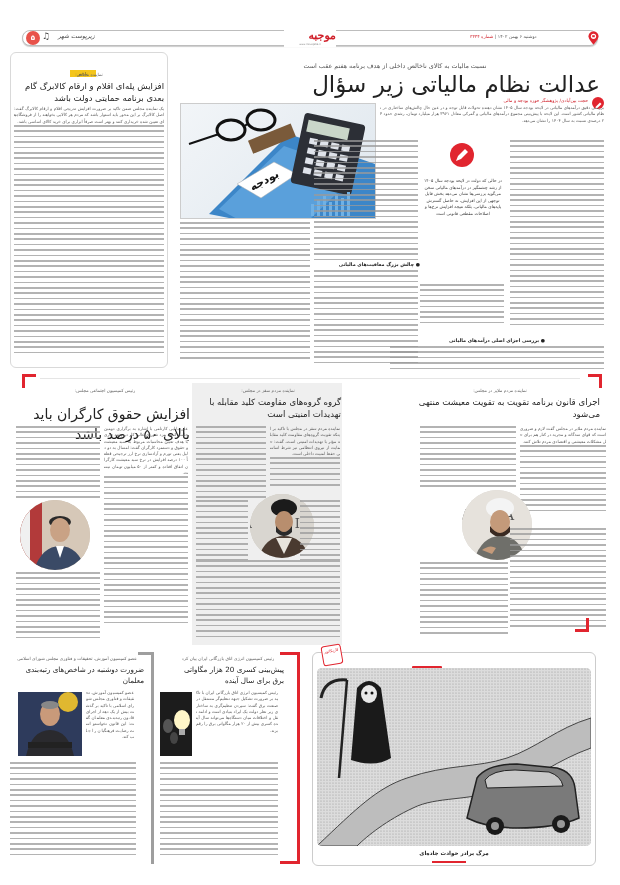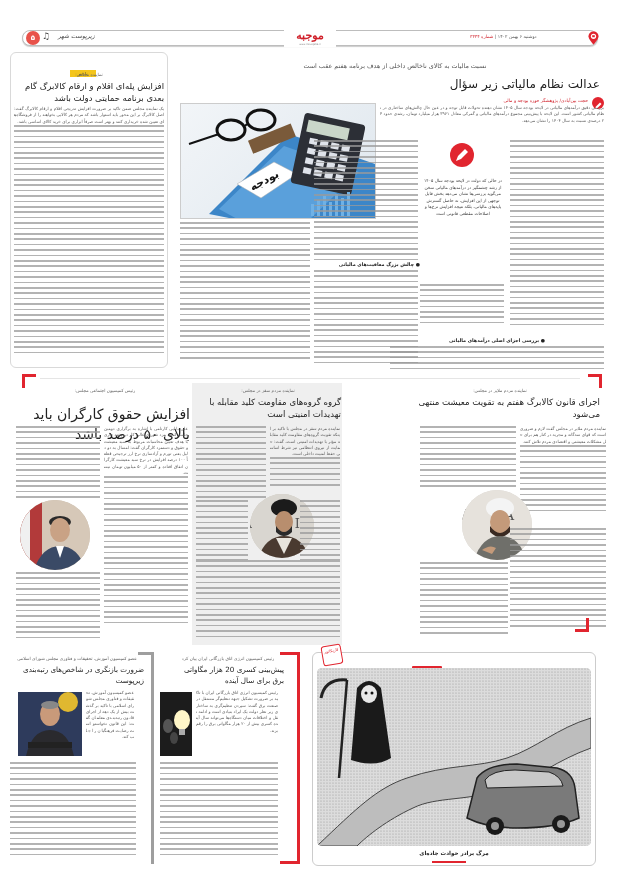--- a/index.html
+++ b/index.html
@@ -12,32 +12,32 @@
     background: repeating-linear-gradient(to bottom, #9a9a9a 0, #9a9a9a 1.6px, transparent 1.6px, transparent 5.4px); opacity: .75; }
   .head { font-family: "DejaVu Sans", sans-serif; font-weight: normal; color: #222; }
   .kicker { font-size: 4.4px; color: #666; text-align: center; }
   .badge { background: #e1252f; color: #fff; font-size: 4px; padding: 1px 6px; border-radius: 1px; display: inline-block; }
   .badge-y { background: #f4c51b; color: #333; font-size: 4px; padding: 1px 8px; display: inline-block; }
 
   
   #topbar { top: 30px; left: 22px; width: 576px; height: 16px; border: 1px solid #bdbdbd; border-radius: 9px; background: #fff; box-shadow: 0 1px 1px #ccc; }
   #logo-box { top: 30px; left: 244px; width: 132px; height: 16px; }
   #logo-dots { position: absolute; inset: 1px 0; background-image: radial-gradient(#bbb 0.5px, transparent 0.6px); background-size: 2px 2px; }
-  #logo-text { position: absolute; left: 40px; top: -1px; width: 52px; height: 18px; background: #fff; color: #d0202a; font-weight: bold; font-size: 11px; text-align: center; line-height: 14px; font-family: "DejaVu Serif", serif; }
+  #logo-text { position: absolute; left: 40px; top: -1px; width: 52px; height: 18px; background: #fff; color: #d0202a; font-weight: bold; font-size: 11px; text-align: right; line-height: 14px; font-family: "DejaVu Serif", serif; }
   #logo-url { position: absolute; left: 40px; top: 13px; width: 52px; font-size: 2.5px; color: #888; text-align: center; }
   #date { top: 34px; left: 470px; font-size: 4.5px; color: #555; }
   #date .issue { color: #d0202a; }
   #pin { top: 31px; left: 588px; width: 11px; height: 14px; }
   #page-num { top: 31px; left: 26px; width: 14px; height: 14px; border-radius: 50%; background: #e8524a; color: #fff; font-size: 7px; font-weight: bold; text-align: center; line-height: 14px; }
   #section { top: 32px; left: 44px; font-size: 6px; color: #444; font-style: italic; font-family: "DejaVu Serif", serif; }
   #section-icon { top: 31px; left: 42px; font-size: 9px; color: #444; }
 
   
   #main-kicker { top: 62px; left: 190px; width: 410px; font-size: 6.4px; color: #555; text-align: center; }
-  #main-title { top: 73px; left: 190px; width: 410px; font-size: 12px; line-height: 22px; }
+  #main-title { top: 73px; left: 190px; width: 410px; font-size: 23px; line-height: 22px; }
   #author-icon { top: 97px; left: 592px; width: 12px; height: 12px; border-radius: 50%; background: #e1252f; }
   #author { top: 98px; left: 420px; width: 168px; font-size: 4.5px; color: #d0202a; text-align: right; }
   #lead { top: 105px; left: 380px; width: 224px; height: 28px; }
   #budget-img { top: 103px; left: 180px; width: 196px; height: 116px; border: 1px solid #ccc; overflow: hidden; background: linear-gradient(135deg,#f2f5f8,#dfe7ee); }
   #col-left-main { top: 222px; left: 180px; width: 130px; height: 140px; }
   #col-mid-main { top: 140px; left: 314px; width: 104px; height: 224px; }
   #quote-circle { top: 143px; left: 450px; width: 24px; height: 24px; border-radius: 50%; background: #e1252f; }
   #quote-text { top: 178px; left: 422px; width: 82px; height: 100px; font-size: 4.3px; line-height: 6.6px; text-align: center; color: #444; }
   #col-right-main { top: 140px; left: 510px; width: 94px; height: 186px; }
   #sub1 { top: 262px; left: 315px; width: 105px; font-size: 4.8px; font-weight: bold; color: #222; text-align: right; }
@@ -232,21 +232,21 @@
   <span class="filler" style="height:230px"></span>
 </div>
 
 <div class="abs" id="divider-top"></div>
 <div class="abs corner-l" id="c-tl"></div>
 <div class="abs corner-r" id="c-tr"></div>
 <div class="abs" id="mid-badge"><span class="badge">با انتخاب</span></div>
 <div class="abs" id="gray-panel"></div>
 
 <div class="abs kicker" id="r-kicker">نماینده مردم ملایر در مجلس:</div>
-<div class="abs head" id="r-title">اجرای قانون کالابرگ هفتم به تقویت معیشت منتهی می‌شود</div>
+<div class="abs head" id="r-title">اجرای قانون برنامه تقویت به تقویت معیشت منتهی می‌شود</div>
 <div class="abs txt" id="r-c1">
   <p>نماینده مردم ملایر در مجلس گفت لازم و ضروری است که قوای سه‌گانه و مجریه در کنار هم برای حل مشکلات معیشتی و اقتصادی مردم تلاش کنند.</p>
   <span class="filler" style="height:70px"></span>
 </div>
 <div class="abs txt" id="r-c2">
     <span class="filler"></span>
   </div>
 <div class="abs" id="r-photo">
   <svg viewBox="0 0 70 70" width="70" height="70">
     <rect width="70" height="70" fill="#e6e2dc"></rect>
@@ -369,21 +369,21 @@
     <ellipse cx="8" cy="34" rx="5" ry="7" fill="#555"></ellipse>
     <ellipse cx="14" cy="46" rx="4" ry="6" fill="#444"></ellipse>
   </svg>
 </div>
 <div class="abs txt" id="bm-c2">
     <span class="filler"></span>
   </div>
 
 <div class="abs" id="b-left-bracket"></div>
 <div class="abs kicker" id="bl-kicker">عضو کمیسیون آموزش، تحقیقات و فناوری مجلس شورای اسلامی</div>
-<div class="abs head" id="bl-title">ضرورت بازنگری در شاخص‌های رتبه‌بندی زیرپوست</div>
+<div class="abs head" id="bl-title">ضرورت دوشنبه در شاخص‌های رتبه‌بندی معلمان</div>
 <div class="abs txt" id="bl-c1">
   <p>عضو کمیسیون آموزش، تحقیقات و فناوری مجلس شورای اسلامی با تاکید بر گذشت بیش از یک دهه از اجرای قانون رتبه‌بندی معلمان گفت: این قانون نخواستو است رضایت فرهنگیان را جلب کند.</p>
 </div>
 <div class="abs" id="bl-photo">
   <svg viewBox="0 0 64 64" width="64" height="64">
     <rect width="64" height="64" fill="#2e3b5c"></rect>
     <circle cx="50" cy="10" r="10" fill="#e0b830"></circle>
     <ellipse cx="32" cy="22" rx="10" ry="12" fill="#c99a7a"></ellipse>
     <ellipse cx="32" cy="13" rx="9" ry="4" fill="#888"></ellipse>
     <path d="M8 64 Q14 38 32 38 Q50 38 56 64 Z" fill="#2a2a2e"></path>

